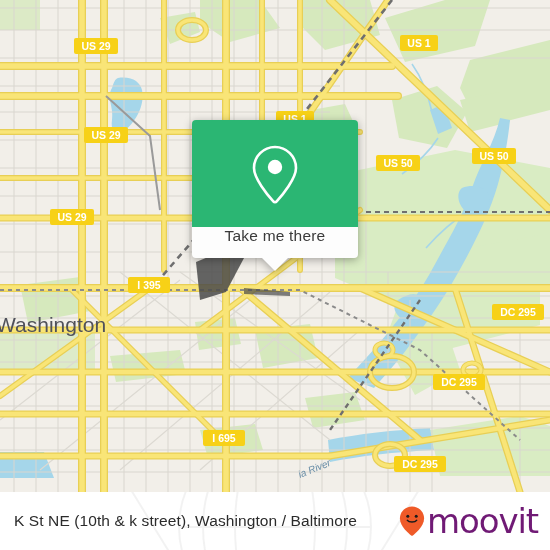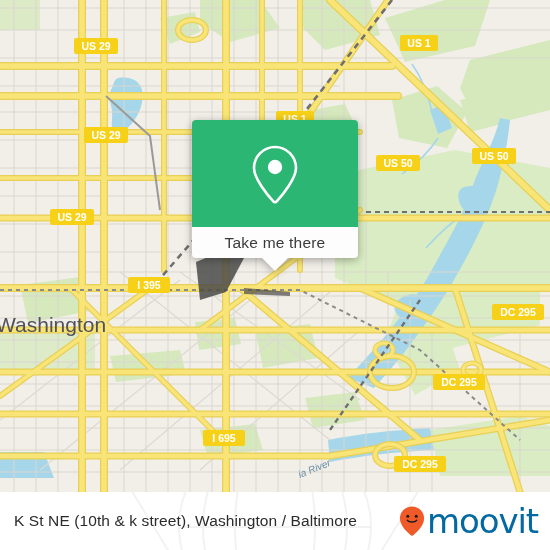--- a/index.html
+++ b/index.html
@@ -25,21 +25,21 @@
   
   .popup{position:absolute;left:192px;top:120px;width:166px;z-index:40;
     filter:drop-shadow(0 2px 4px rgba(0,0,0,.32));}
   .popup-top{
     height:107px;background:#2bb673;border-radius:4px 4px 0 0;
     display:flex;align-items:center;justify-content:center;
   }
   .popup-pin{width:54px;height:62px;display:block;}
   .popup-bottom{
     background:#fdfdfd;border-radius:0 0 4px 4px;height:31px;
-    display:flex;align-items:center;justify-content:center;
+    display:flex;justify-content:center;
   }
   .popup-label{font-size:15.5px;color:#3a3a3a;letter-spacing:.2px;}
   .popup-tail{
     position:absolute;left:50%;top:138px;margin-left:-13px;
     width:0;height:0;border-left:13px solid transparent;
     border-right:13px solid transparent;border-top:13px solid #fdfdfd;
   }
 
   
   .footer{
@@ -47,21 +47,21 @@
     background:#ffffff;overflow:hidden;
   }
   .footer-globe{position:absolute;left:0;top:-40px;width:550px;height:150px;opacity:.55;}
   .footer-title{
     position:absolute;left:14px;top:0;height:58px;
     display:flex;align-items:center;
     font-size:15.5px;color:#2b2b2b;letter-spacing:.1px;white-space:nowrap;
   }
   .brand{position:absolute;right:12px;top:0;height:58px;display:flex;align-items:center;gap:2px;}
   .brand-pin{width:26px;height:30px;display:block;}
-  .brand-word{font-size:34px;color:#0369a1;letter-spacing:-1.1px;line-height:1;
+  .brand-word{font-size:34px;color:#701a75;letter-spacing:-1.1px;line-height:1;
     font-family:"DejaVu Sans","Liberation Sans",sans-serif;font-weight:400;}
 
   
   .shield-txt{font-family:"Liberation Sans","DejaVu Sans",sans-serif;font-weight:bold;
     font-size:10.5px;fill:#ffffff;}
   .city-txt{font-family:"Liberation Sans","DejaVu Sans",sans-serif;font-size:21px;fill:#50515a;}
   .river-txt{font-family:"Liberation Sans","DejaVu Sans",sans-serif;font-size:10px;fill:#6b8fa8;font-style:italic;}
 </style>
 </head>
 <body>

